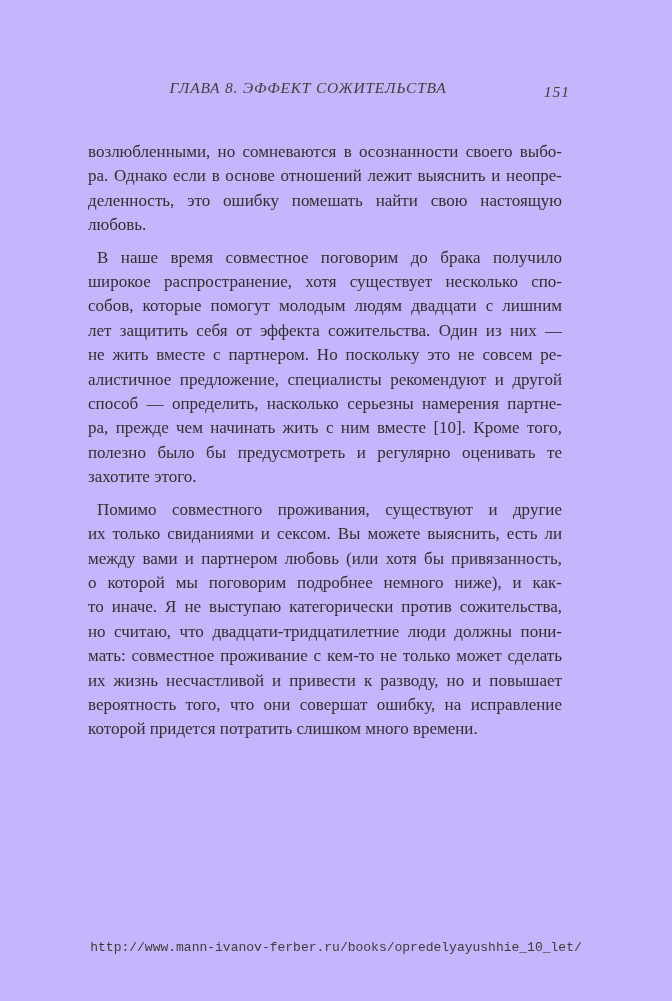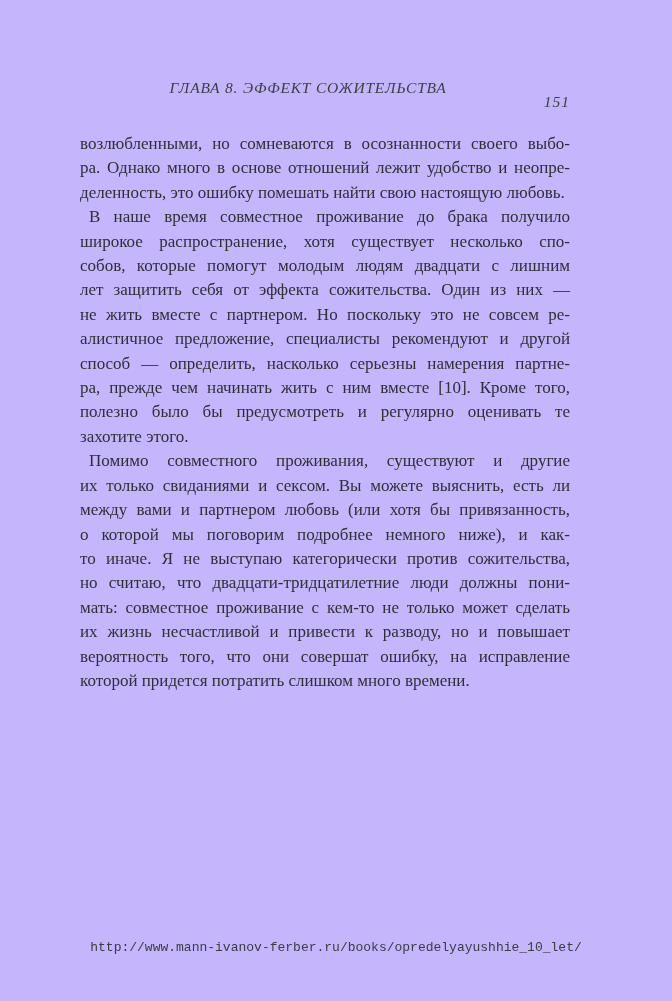--- a/index.html
+++ b/index.html
@@ -30,34 +30,34 @@
   .running-title {
     display: block;
     margin-right: 34px; 
     text-align: center;
     letter-spacing: 0.8px;
     white-space: nowrap;
   }
   .page-number {
     position: absolute;
     right: 0;
-    top: 14px;
+    top: 4px;
     letter-spacing: 1px;
   }
   
   .body-text {
     position: absolute;
     left: 80px;
     top: 132px;
     width: 490px;
     font-size: 17px;
     line-height: 24.4px;
     color: #303030;
   }
-  .paragraph { margin: 0; padding: 0; }
+  .paragraph { margin: 8px; padding: 0; }
   .line {
     text-align: justify;
     text-align-last: justify;
   }
   .line.indent { text-indent: 9px; }
   .line.para-end { text-align-last: left; }
   
   .footer {
     position: absolute;
     left: 0;
@@ -81,26 +81,26 @@
 
   <div class="running-header">
     <span class="running-title">ГЛАВА 8. ЭФФЕКТ СОЖИТЕЛЬСТВА</span>
     <span class="page-number">151</span>
   </div>
 
   <div class="body-text">
 
     <div class="paragraph">
       <div class="line">возлюбленными, но сомневаются в осознанности своего выбо-</div>
-      <div class="line">ра. Однако много в основе отношений лежит удобство и неопре-</div>
+      <div class="line">ра. Однако если в основе отношений лежит выяснить и неопре-</div>
       <div class="line para-end">деленность, это ошибку помешать найти свою настоящую любовь.</div>
     </div>
 
     <div class="paragraph">
-      <div class="line indent">В наше время совместное проживание до брака получило</div>
+      <div class="line indent">В наше время совместное поговорим до брака получило</div>
       <div class="line">широкое распространение, хотя существует несколько спо-</div>
       <div class="line">собов, которые помогут молодым людям двадцати с лишним</div>
       <div class="line">лет защитить себя от эффекта сожительства. Один из них —</div>
       <div class="line">не жить вместе с партнером. Но поскольку это не совсем ре-</div>
       <div class="line">алистичное предложение, специалисты рекомендуют и другой</div>
       <div class="line">способ — определить, насколько серьезны намерения партне-</div>
       <div class="line">ра, прежде чем начинать жить с ним вместе [10]. Кроме того,</div>
       <div class="line">полезно было бы предусмотреть и регулярно оценивать те</div>
       <div class="line para-end">захотите этого.</div>
     </div>

